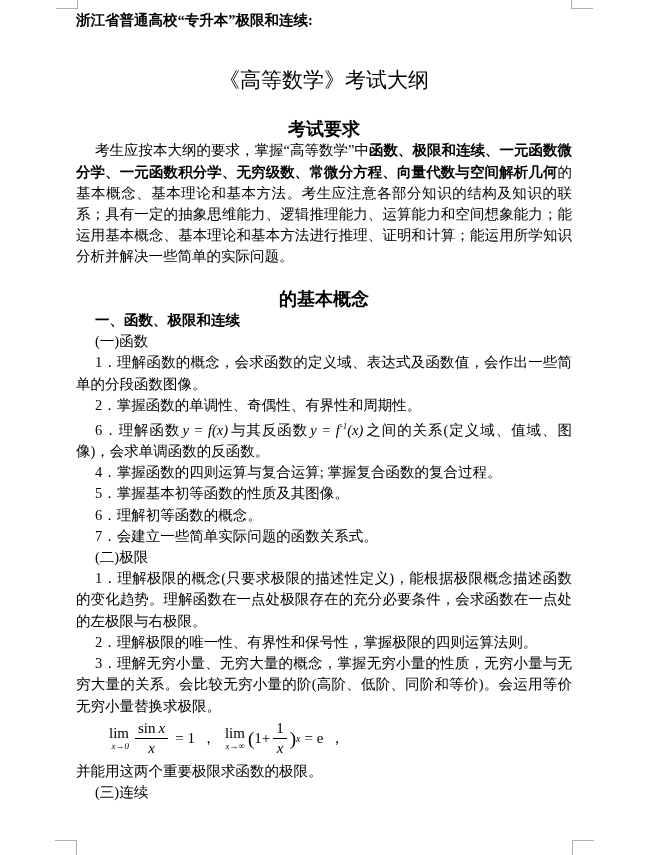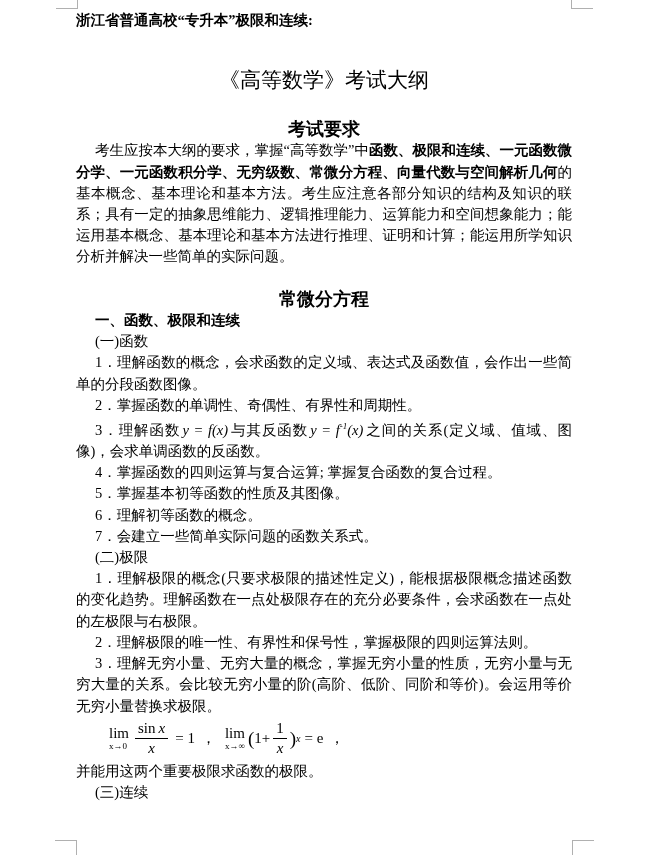--- a/index.html
+++ b/index.html
@@ -46,23 +46,23 @@
   .chapter { font-weight: bold; }
   .math { font-style: italic; padding: 0 2px; }
   .math sup { font-size: 9px; font-style: italic; }
   
   .formula-line {
     height: 44px;
     display: flex; align-items: center;
     padding-left: 30px;
     font-size: 15px;
   }
-  .lim { display: inline-flex; flex-direction: column; align-items: flex-start; line-height: 1; margin: 0 3px; }
+  .lim { display: inline-flex; flex-direction: column; align-items: flex-end; line-height: 1; margin: 0 3px; }
   .lim-word { font-size: 15px; }
-  .lim-sub { font-size: 9px; margin-top: 1px; }
+  .lim-sub { font-size: 9px; font-style: italic; margin-top: 1px; }
   .frac { display: inline-flex; flex-direction: column; align-items: center; line-height: 1.15; vertical-align: middle; margin: 0 3px; }
   .frac .num { border-bottom: 1px solid var(--text, #000); padding: 0 3px 1px 3px; }
   .frac .den { padding-top: 1px; }
   .fn { font-style: normal; margin-right: 3px; margin-top: 48px; }
   .var { font-style: italic; }
   .paren { font-size: 19px; font-style: normal; line-height: 1; }
   .power { font-size: 10px; font-style: italic; vertical-align: 9px; }
   .eq { margin: 0 4px; }
   .comma { margin: 0 6px 0 2px; }
   
@@ -87,28 +87,28 @@
 <div class="page-text">
 
   <p class="doc-header">浙江省普通高校“专升本”极限和连续:</p>
 
   <p class="doc-title">《高等数学》考试大纲</p>
 
   <p class="center-heading heading-requirements">考试要求</p>
 
   <p class="body"><span>考生应按本大纲的要求，掌握“高等数学”中</span><b>函数、极限和连续、一元函数微分学、一元函数积分学、无穷级数、常微分方程、向量代数与空间解析几何</b><span>的基本概念、基本理论和基本方法。考生应注意各部分知识的结构及知识的联系；具有一定的抽象思维能力、逻辑推理能力、运算能力和空间想象能力；能运用基本概念、基本理论和基本方法进行推理、证明和计算；能运用所学知识分析并解决一些简单的实际问题。</span></p>
 
-  <p class="center-heading heading-content">常微分方程</p>
+  <p class="center-heading heading-content">的基本概念</p>
 
   <p class="body chapter">一、函数、极限和连续</p>
 
   <p class="body">(一)函数</p>
   <p class="body">1．理解函数的概念，会求函数的定义域、表达式及函数值，会作出一些简单的分段函数图像。</p>
   <p class="body">2．掌握函数的单调性、奇偶性、有界性和周期性。</p>
-  <p class="body"><span>3．理解函数</span><span class="math">y = f(x)</span><span>与其反函数</span><span class="math"><span>y = f</span><sup>-1</sup><span>(x)</span></span><span>之间的关系(定义域、值域、图像)，会求单调函数的反函数。</span></p>
+  <p class="body"><span>6．理解函数</span><span class="math">y = f(x)</span><span>与其反函数</span><span class="math"><span>y = f</span><sup>-1</sup><span>(x)</span></span><span>之间的关系(定义域、值域、图像)，会求单调函数的反函数。</span></p>
   <p class="body">4．掌握函数的四则运算与复合运算; 掌握复合函数的复合过程。</p>
   <p class="body">5．掌握基本初等函数的性质及其图像。</p>
   <p class="body">6．理解初等函数的概念。</p>
   <p class="body">7．会建立一些简单实际问题的函数关系式。</p>
 
   <p class="body">(二)极限</p>
   <p class="body">1．理解极限的概念(只要求极限的描述性定义)，能根据极限概念描述函数的变化趋势。理解函数在一点处极限存在的充分必要条件，会求函数在一点处的左极限与右极限。</p>
   <p class="body">2．理解极限的唯一性、有界性和保号性，掌握极限的四则运算法则。</p>
   <p class="body">3．理解无穷小量、无穷大量的概念，掌握无穷小量的性质，无穷小量与无穷大量的关系。会比较无穷小量的阶(高阶、低阶、同阶和等价)。会运用等价无穷小量替换求极限。</p>
 

